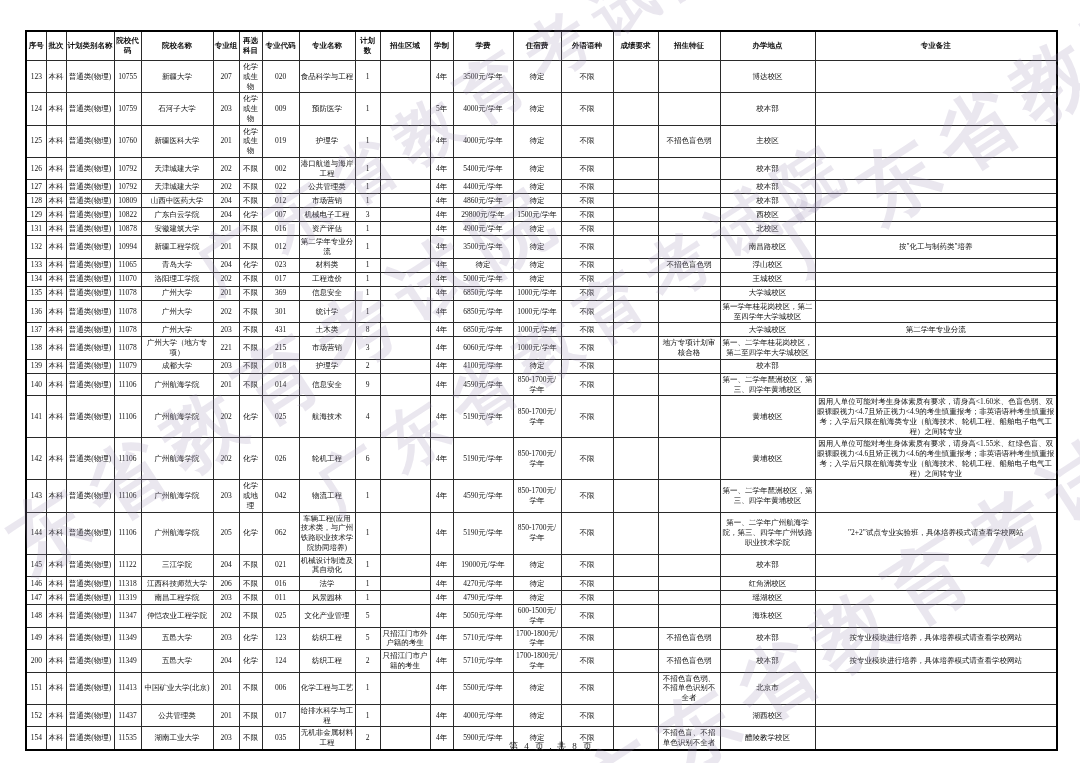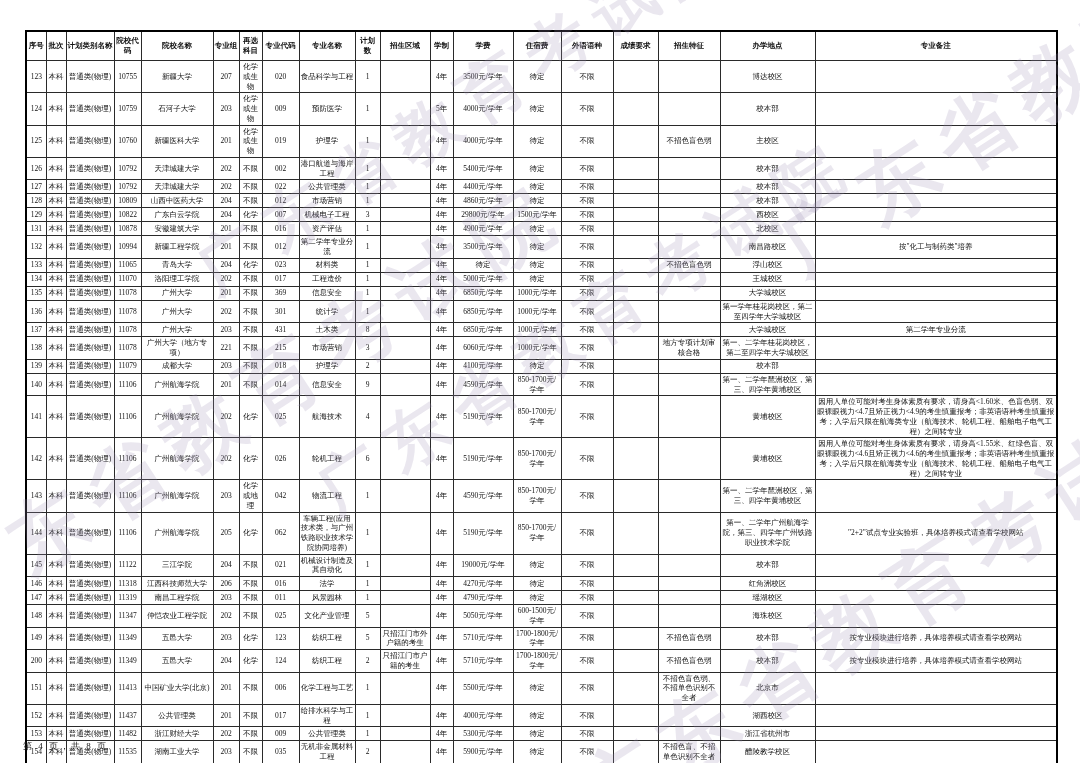--- a/index.html
+++ b/index.html
@@ -17,21 +17,21 @@
     font-size:7.5px;line-height:1.3;
     text-align:center;vertical-align:middle;
     padding:1px 1px;
     overflow-wrap:break-word;word-break:break-all;
     background:transparent;
   }
   thead th{font-weight:bold;height:26px;font-size:7.5px;}
   tbody td{height:11px;}
   .footer{
     position:absolute;left:0;right:0;bottom:10px;
-    font-size:9px;color:#222;letter-spacing:2px;margin-left:23px;
+    text-align:center;font-size:9px;color:#222;letter-spacing:2px;margin-left:23px;
   }
   .watermark{
     position:absolute;z-index:6;pointer-events:none;
     font-size:78px;letter-spacing:14px;white-space:nowrap;
     color:rgba(158,146,182,0.22);
     transform:rotate(-33deg);transform-origin:left top;
     font-weight:bold;
   }
   .wm1{left:760px;top:210px;}
   .wm2{left:-90px;top:560px;}
@@ -692,41 +692,20 @@
           <td>4年</td>
           <td>4000元/学年</td>
           <td>待定</td>
           <td>不限</td>
           <td></td>
           <td></td>
           <td>湖西校区</td>
           <td></td>
         </tr>
         <tr>
-          <td>153</td>
-          <td>本科</td>
-          <td>普通类(物理)</td>
-          <td>11482</td>
-          <td>浙江财经大学</td>
-          <td>202</td>
-          <td>不限</td>
-          <td>009</td>
-          <td>公共管理类</td>
-          <td>1</td>
-          <td></td>
-          <td>4年</td>
-          <td>5300元/学年</td>
-          <td>待定</td>
-          <td>不限</td>
-          <td></td>
-          <td></td>
-          <td>浙江省杭州市</td>
-          <td></td>
-        </tr>
-        <tr>
           <td>154</td>
           <td>本科</td>
           <td>普通类(物理)</td>
           <td>11535</td>
           <td>湖南工业大学</td>
           <td>203</td>
           <td>不限</td>
           <td>035</td>
           <td>无机非金属材料工程</td>
           <td>2</td>

